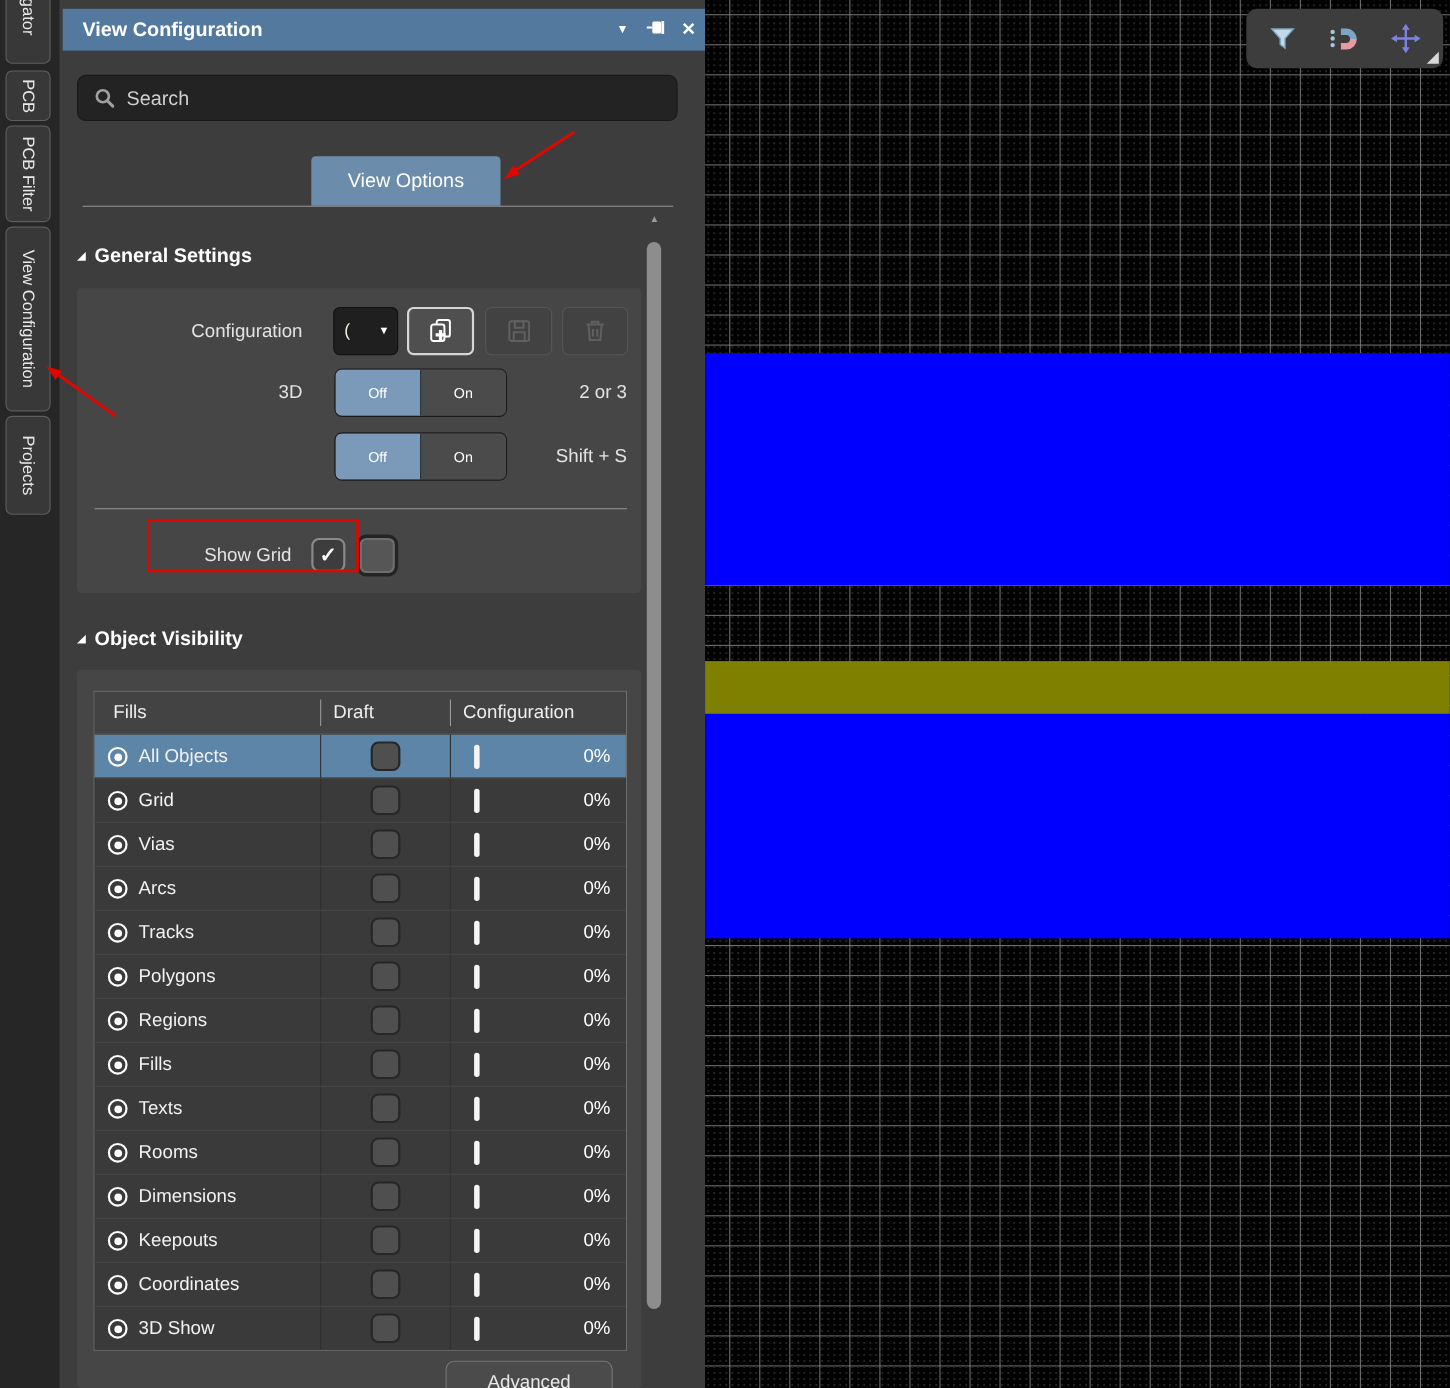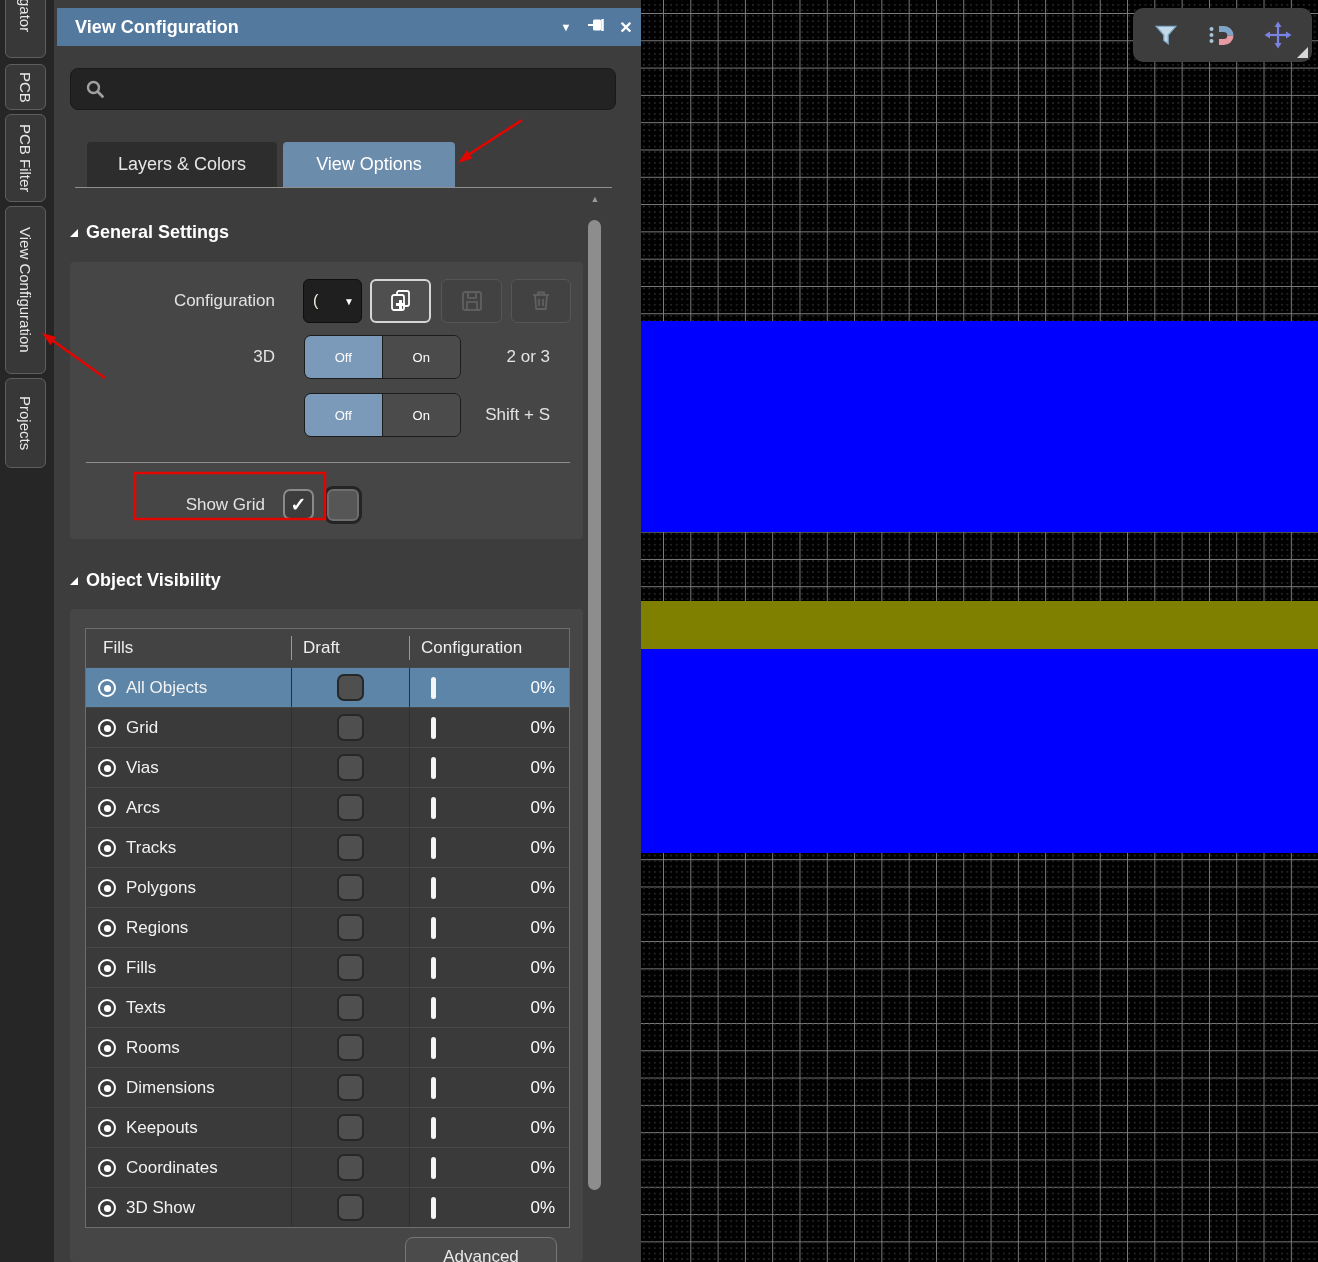--- a/index.html
+++ b/index.html
@@ -40,21 +40,21 @@
 
   .section-hd { position:absolute; left:16px; display:flex; align-items:center; gap:8px;
                 font-size:18px; font-weight:700; color:#fff; }
   .tri { width:0; height:0; border-right:8px solid #fff; border-top:8px solid transparent; }
 
   .inset { position:absolute; left:16px; width:513px; background:#464646; border-radius:4px; }
   #gs-box { top:262px; height:277px; }
   #ov-box { top:609px; height:653px; }
 
   .gs-label { position:absolute; left:0; width:205px; height:44px; line-height:44px; text-align:right; font-size:17px; color:#e3e3e3; }
-  .gs-short { position:absolute; left:370px; width:110px; height:44px; line-height:44px; text-align:right; font-size:17px; color:#e3e3e3; }
+  .gs-short { position:absolute; left:390px; width:110px; height:44px; line-height:44px; text-align:right; font-size:17px; color:#e3e3e3; }
 
   #cfg-dropdown { position:absolute; left:233px; top:17px; width:59px; height:44px; background:#1f1f1f;
                   border:1px solid #0f0f0f; border-radius:6px; display:flex; align-items:center; cursor:pointer; }
   #cfg-dropdown .val { color:#f5efdf; font-size:16px; padding-left:9px; flex:1; }
   #cfg-dropdown .caret { color:#fff; font-size:10px; padding-right:7px; }
   .tool-btn { position:absolute; top:17px; height:44px; border-radius:6px; display:flex; align-items:center; justify-content:center; cursor:pointer; }
   #btn-new { left:300px; width:61px; background:#4f4f4f; border:2px solid #d6d6d6; }
   #btn-save { left:371px; width:61px; background:#424242; border:1px solid #565656; }
   #btn-del  { left:441px; width:60px; background:#424242; border:1px solid #565656; }
 
@@ -140,23 +140,23 @@
         </svg>
     </div>
     <div class="hdr-ic" id="hdr-close">✕</div>
   </div>
 
   <div id="search-box">
     <svg width="20" height="20" viewBox="0 0 20 20">
       <circle cx="8.5" cy="8.5" r="5.5" fill="none" stroke="#a0a0a0" stroke-width="2.4"></circle>
       <line x1="12.8" y1="12.8" x2="17.5" y2="17.5" stroke="#a0a0a0" stroke-width="2.8" stroke-linecap="round"></line>
     </svg>
-  </div>
-
-  <div class="panel-tab" id="tab-layers">Layers &amp; Colors</div>
+    <input placeholder="Search" style="">
+  </div>
+
   <div class="panel-tab" id="tab-viewoptions">View Options</div>
   <div id="tab-divider"></div>
 
   <div class="section-hd" style="top:222px;">
     <span class="tri"></span>
     <span>General Settings</span>
   </div>
 
   <div class="inset" id="gs-box">
     <div class="gs-label" style="top:17px;">Configuration</div>

